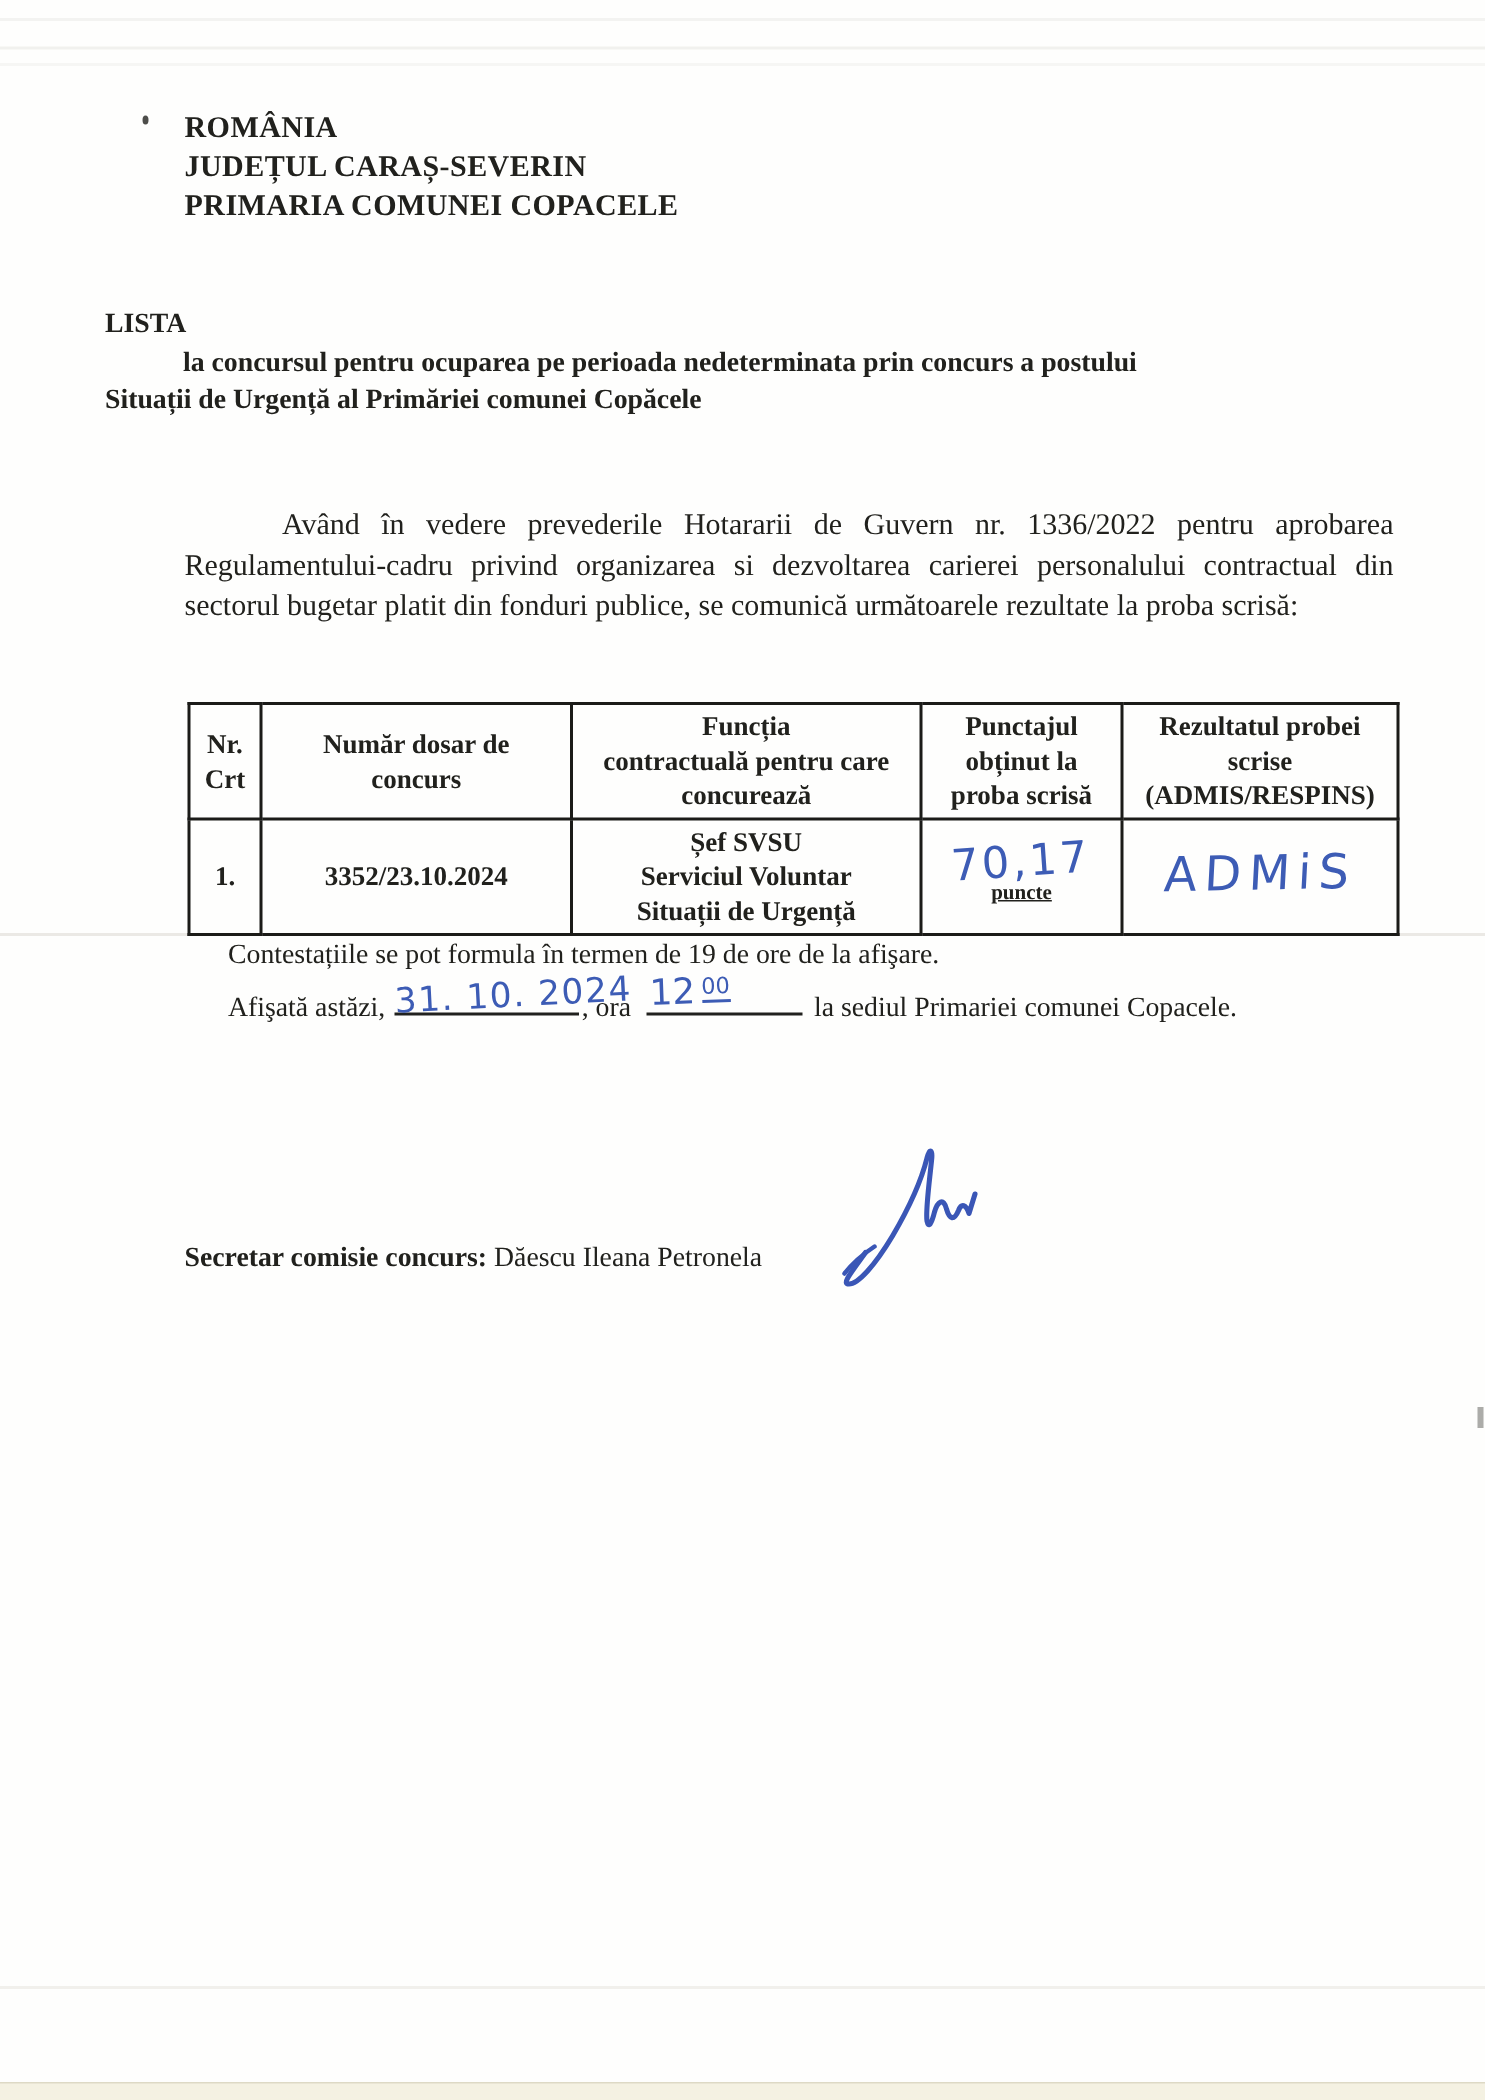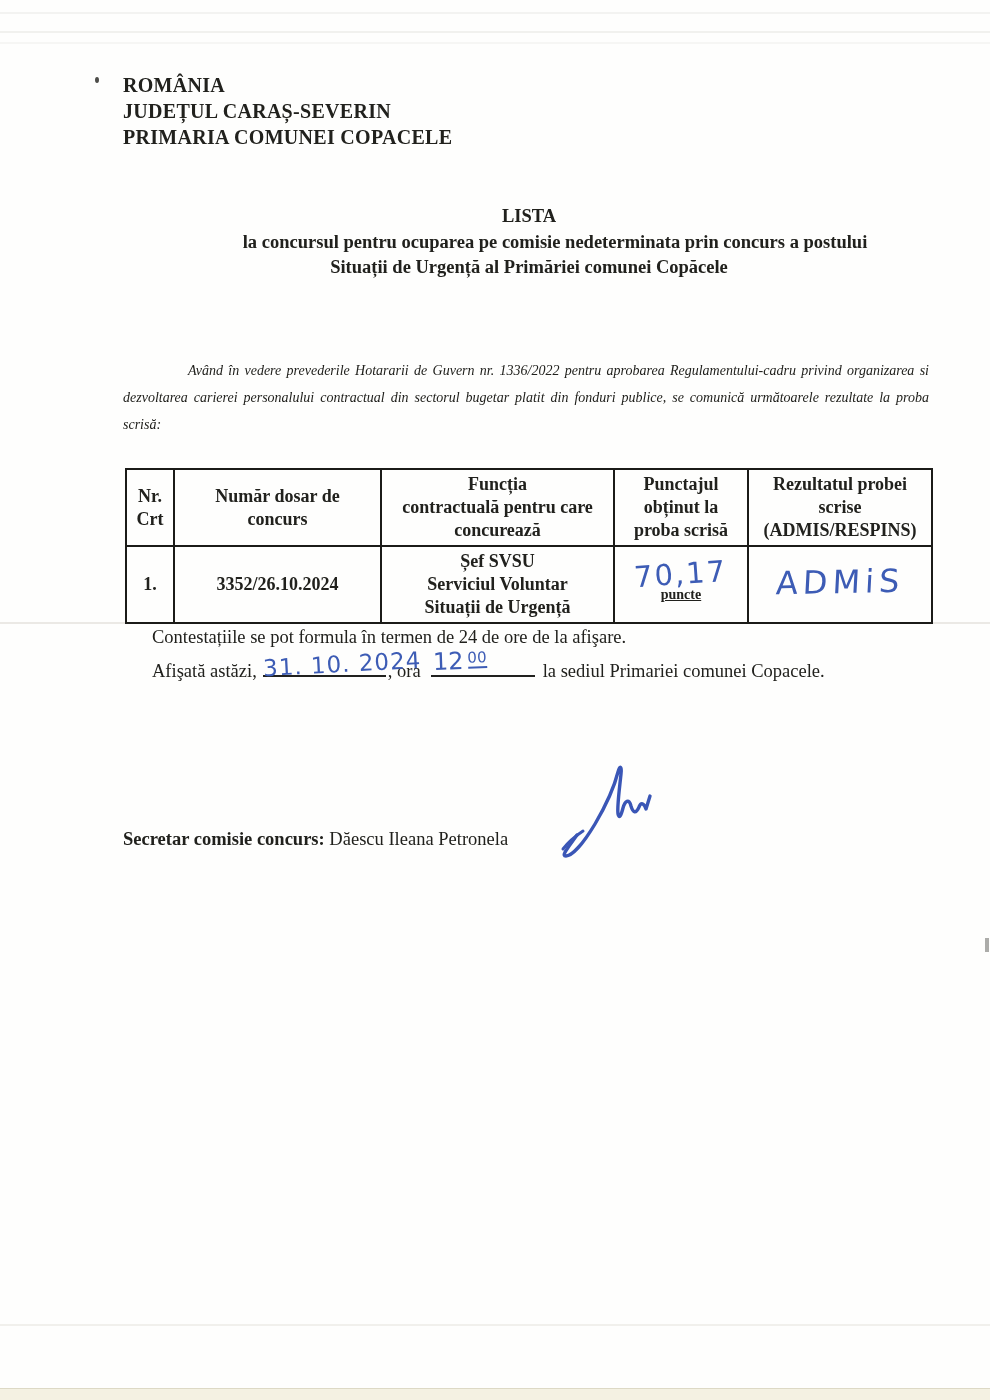--- a/index.html
+++ b/index.html
@@ -32,28 +32,28 @@
 
   
   .org-block {
     position:absolute; left:123px; top:72px;
     font-weight:bold; font-size:20px; line-height:26px; letter-spacing:.3px;
   }
 
   
   .title-block {
     position:absolute; left:70px; top:204px; width:918px;
-    text-align:center; font-weight:bold; font-size:18.5px; line-height:25.6px;
+    text-align:left; font-weight:bold; font-size:18.5px; line-height:25.6px;
   }
   .title-line.shift-right { padding-left:52px; }
 
   
   .intro {
-    position:absolute; left:123px; top:357px; width:806px;
-    font-size:14px; line-height:27px; text-align:justify; text-indent:65px;font-style:italic;
+    position:absolute; left:123px; top:337px; width:806px;
+    font-size:20px; line-height:27px; text-align:justify; text-indent:65px;
   }
 
   
   .results-table {
     position:absolute; left:125px; top:468px;
     border-collapse:collapse; table-layout:fixed; width:806px;
   }
   .results-table th, .results-table td {
     border:2px solid #1b1b18;
     text-align:center; vertical-align:middle;
@@ -124,21 +124,21 @@
 <div class="speck2"></div>
 
 <div class="org-block">
   <div>ROMÂNIA</div>
   <div>JUDEȚUL CARAȘ-SEVERIN</div>
   <div>PRIMARIA COMUNEI COPACELE</div>
 </div>
 
 <div class="title-block">
   <div class="title-line">LISTA</div>
-  <div class="title-line shift-right">la concursul pentru ocuparea pe comisie nedeterminata prin concurs a postului</div>
+  <div class="title-line shift-right">la concursul pentru ocuparea pe perioada nedeterminata prin concurs a postului</div>
   <div class="title-line">Situații de Urgență al Primăriei comunei Copăcele</div>
 </div>
 
 <p class="intro">Având în vedere prevederile Hotararii de Guvern nr. 1336/2022 pentru aprobarea Regulamentului-cadru privind organizarea si dezvoltarea carierei personalului contractual din sectorul bugetar platit din fonduri publice, se  comunică următoarele rezultate la proba scrisă:</p>
 
 <table class="results-table">
   <colgroup>
     <col style="width:48px">
       <col style="width:207px">
       <col style="width:233px">
@@ -158,39 +158,39 @@
 obținut la
 proba scrisă</th>
       <th class="pre">Rezultatul probei
 scrise
 (ADMIS/RESPINS)</th>
     </tr>
   </thead>
   <tbody>
     <tr>
       <td>1.</td>
-      <td>3352/26.10.2024</td>
+      <td>3352/23.10.2024</td>
       <td class="pre">Șef SVSU
 Serviciul Voluntar
 Situații de Urgență</td>
       <td>
         <span class="score-wrap">
           <span class="hw score">70,17</span>
           <span class="score-bar"></span>
           <span class="score-unit">puncte</span>
         </span>
       </td>
       <td>
         <span class="hw result-hw">ADMiS</span>
       </td>
     </tr>
   </tbody>
 </table>
 
-<div class="contest-note">Contestațiile se pot formula în termen de 24 de ore de la afişare.</div>
+<div class="contest-note">Contestațiile se pot formula în termen de 19 de ore de la afişare.</div>
 
 <div class="posting-line">
   <span>Afişată astăzi,</span><span class="blank blank-date">
       <span class="hw hw-date">31. 10. 2024</span>
     </span><span class="ora-sep">,</span>
   <span>ora</span><span class="blank blank-time">
       <span class="hw hw-time"><span>12</span><sup>00</sup></span>
     </span><span>la sediul Primariei comunei Copacele.</span>
 </div>
 

